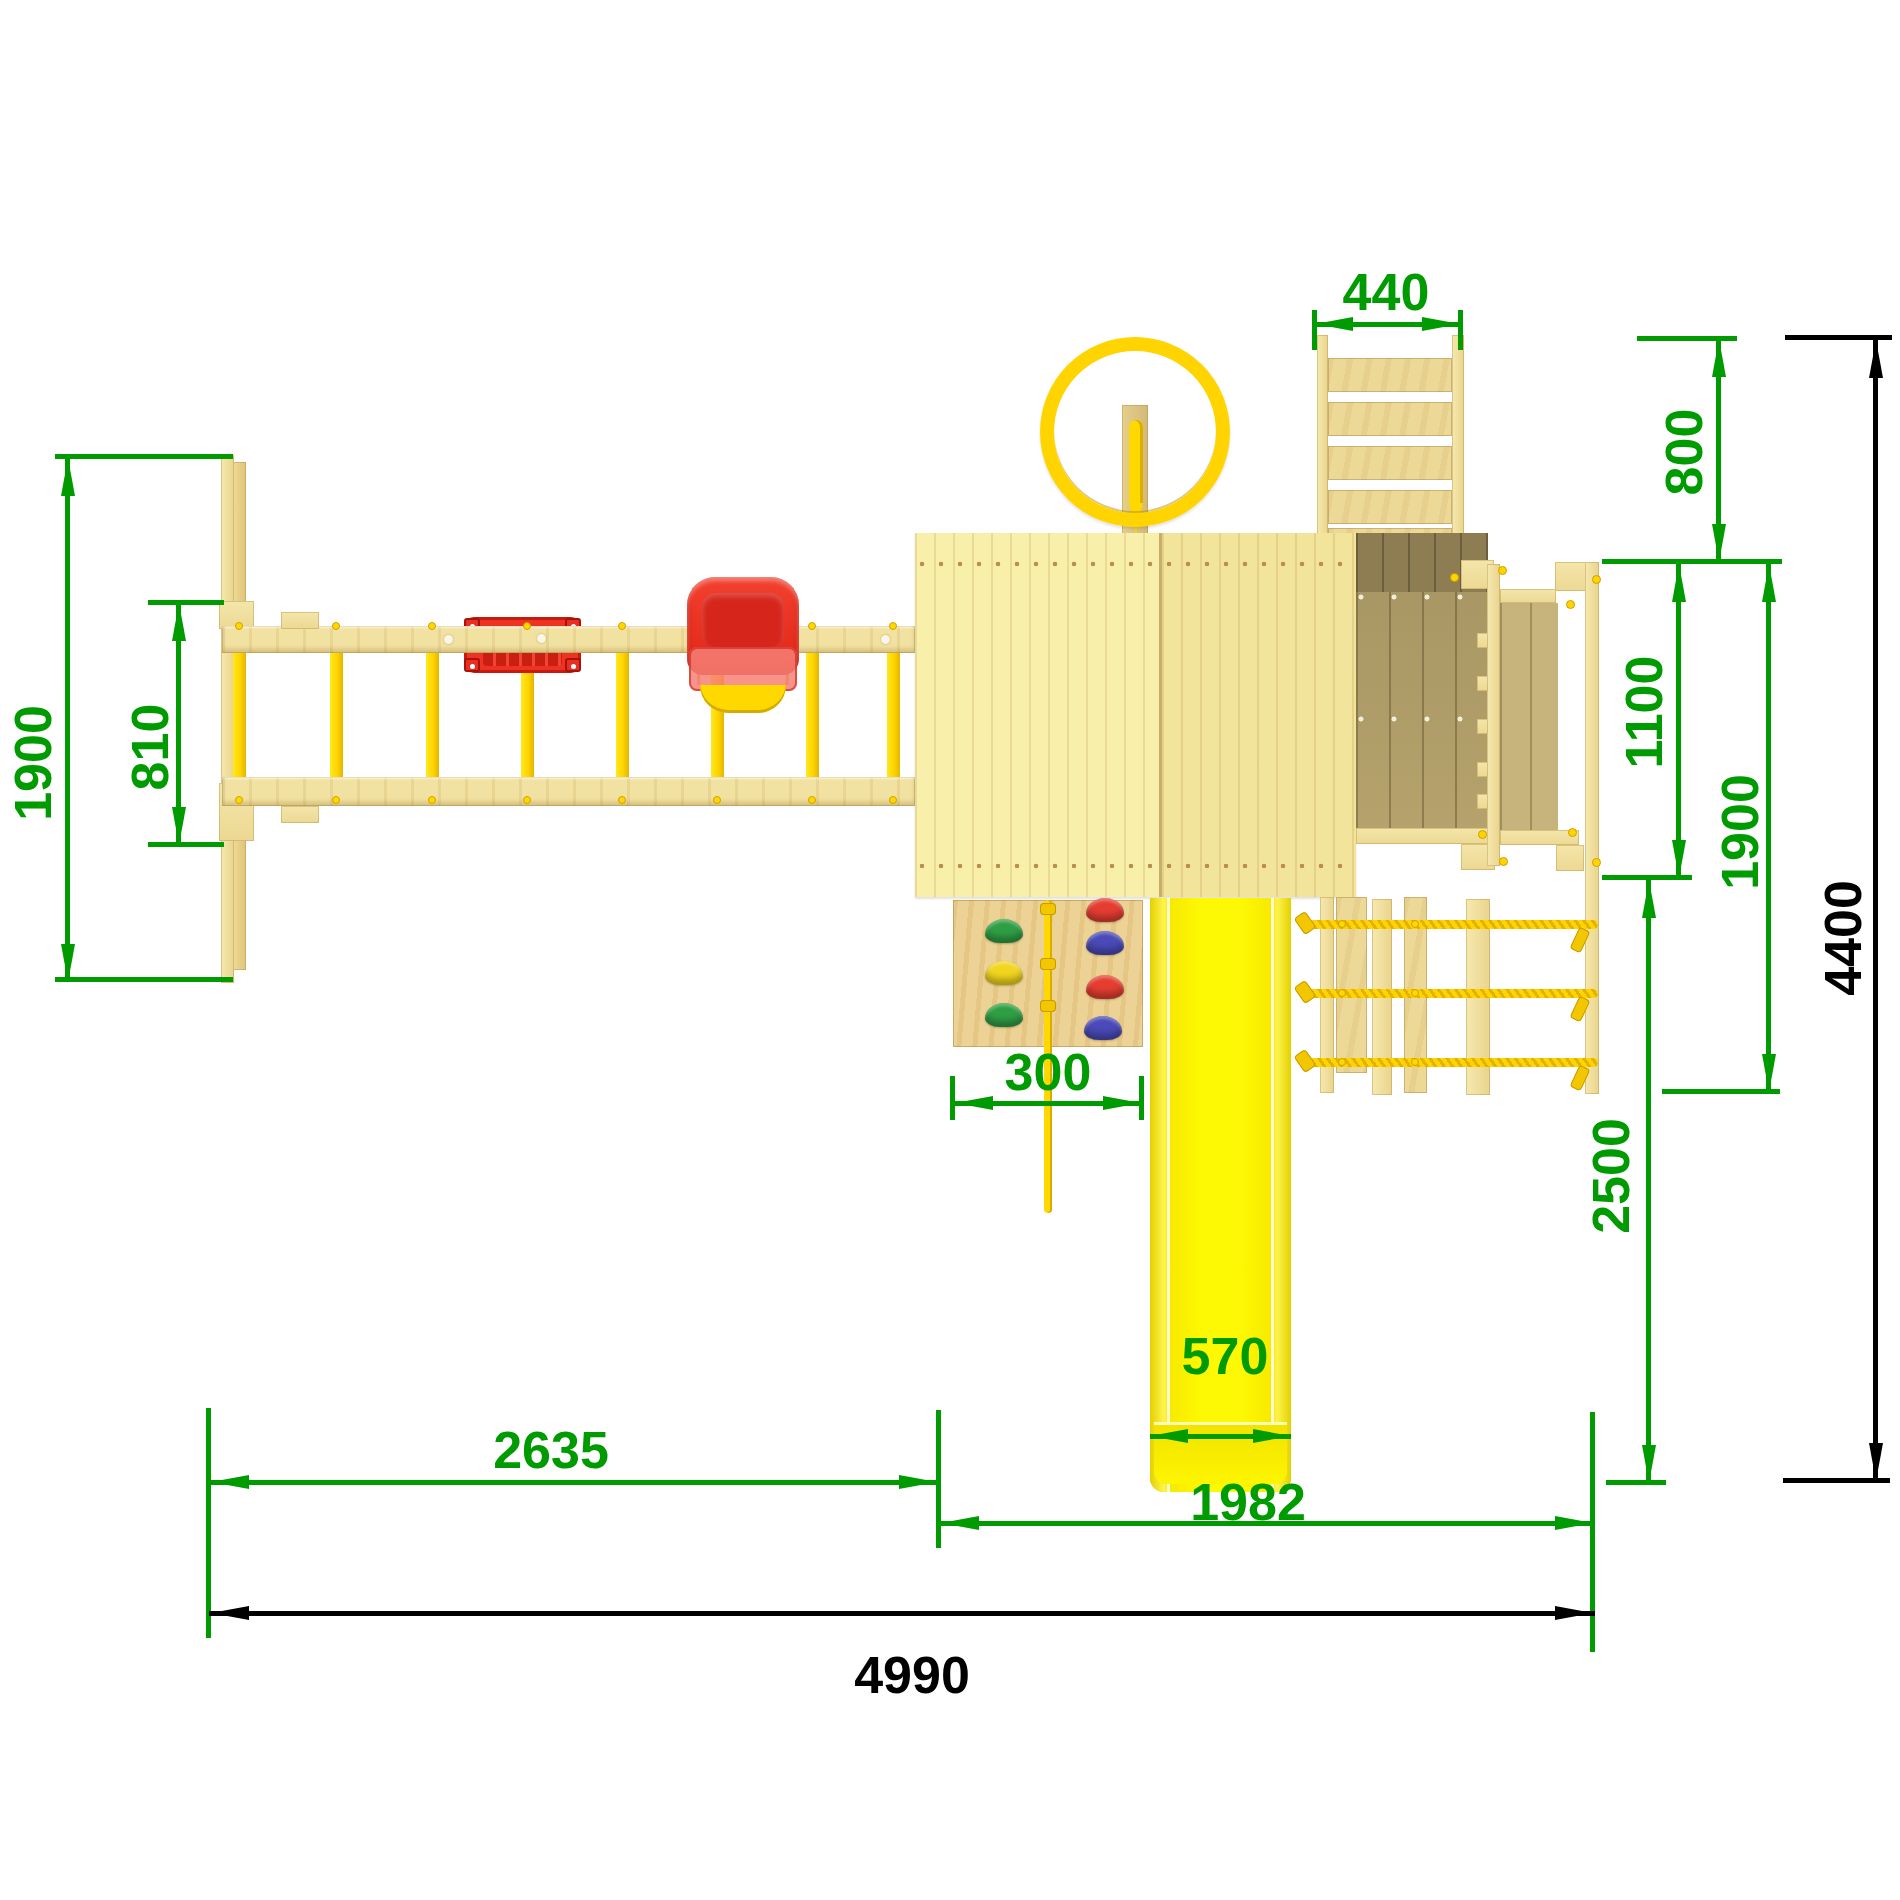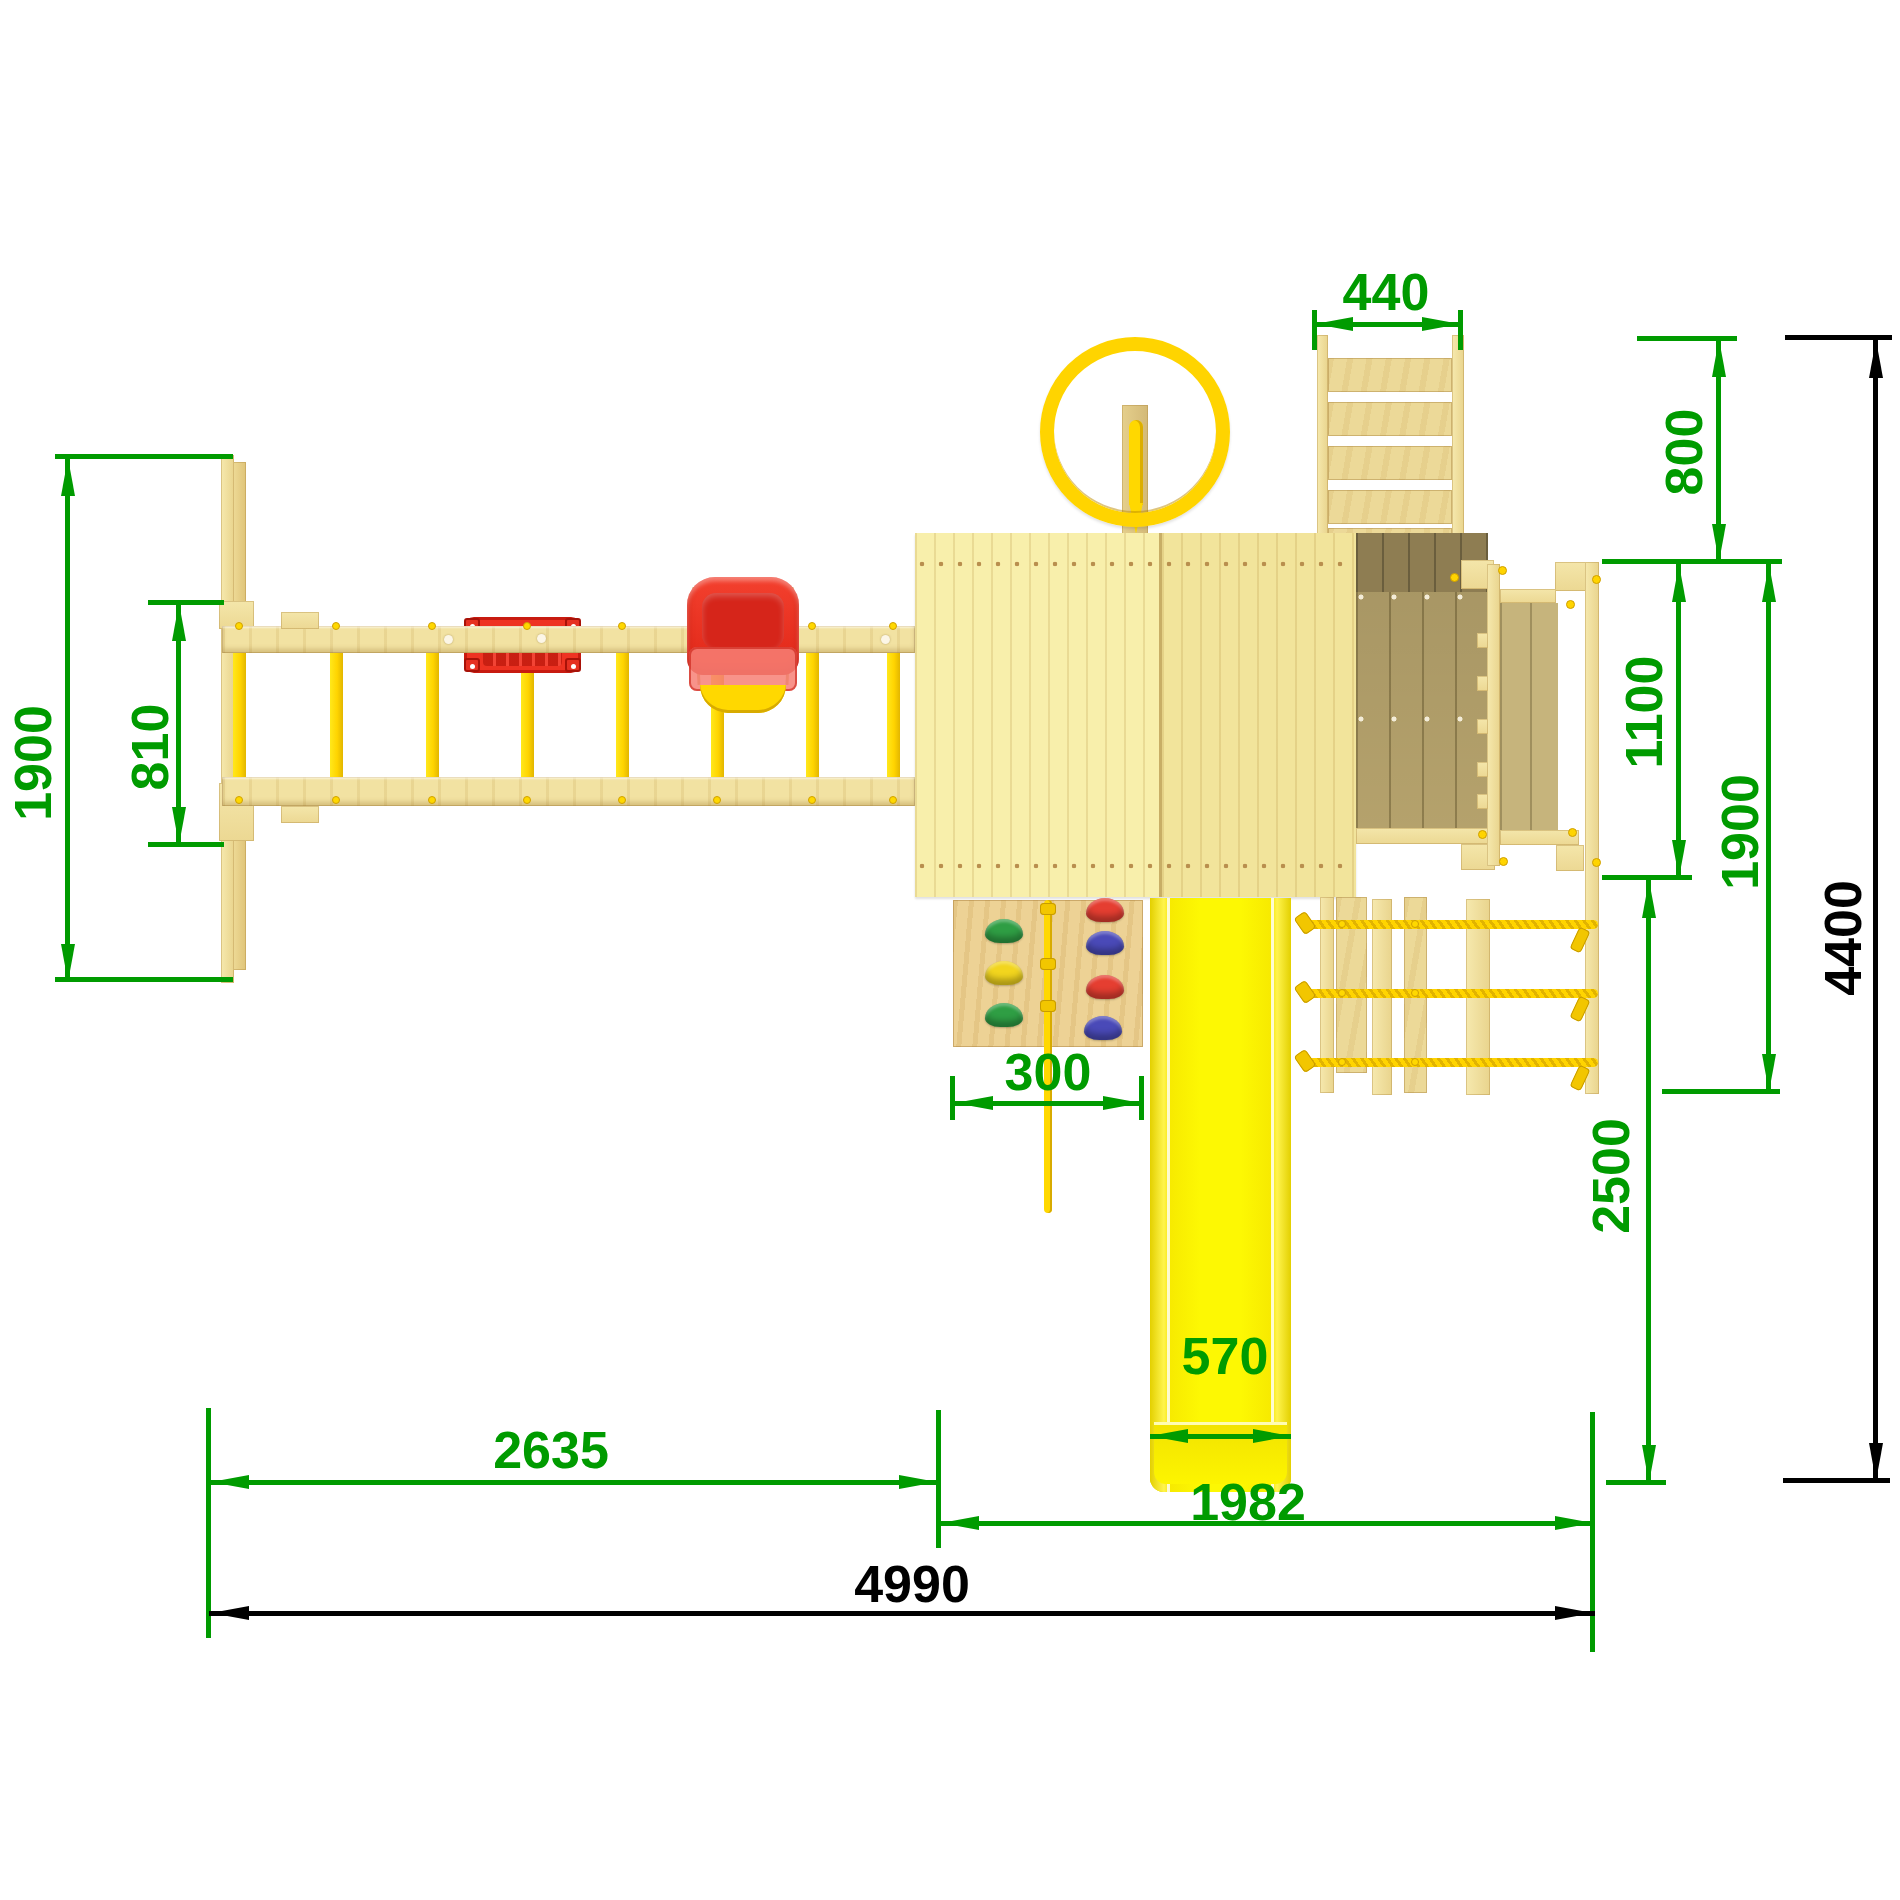--- a/index.html
+++ b/index.html
@@ -311,21 +311,21 @@
     <div class="dl" style="left:206px;top:1408px;width:5px;height:230px;"></div>
     <div class="dl" style="left:936px;top:1410px;width:5px;height:138px;"></div>
     <div class="dl" style="left:1590px;top:1412px;width:5px;height:240px;"></div>
   </div>
 
   <div class="k">
 
     <div class="dl" style="left:209px;top:1611px;width:1386px;height:5px;"></div>
     <div class="arr al" style="left:211px;top:1606px;"></div>
     <div class="arr ar" style="left:1555px;top:1606px;"></div>
-    <div class="dlabel" style="left:912px;top:1584px;">4990</div>
+    <div class="dlabel" style="left:912px;top:1675px;">4990</div>
 
     <div class="dl" style="left:1873px;top:338px;width:5px;height:1145px;"></div>
     <div class="arr au" style="left:1869px;top:340px;"></div>
     <div class="arr ad" style="left:1869px;top:1443px;"></div>
     <div class="dl" style="left:1785px;top:335px;width:107px;height:5px;"></div>
     <div class="dl" style="left:1783px;top:1478px;width:107px;height:5px;"></div>
     <div class="dlabel v" style="left:1843px;top:938px;">4400</div>
   </div>
 
 </div>

